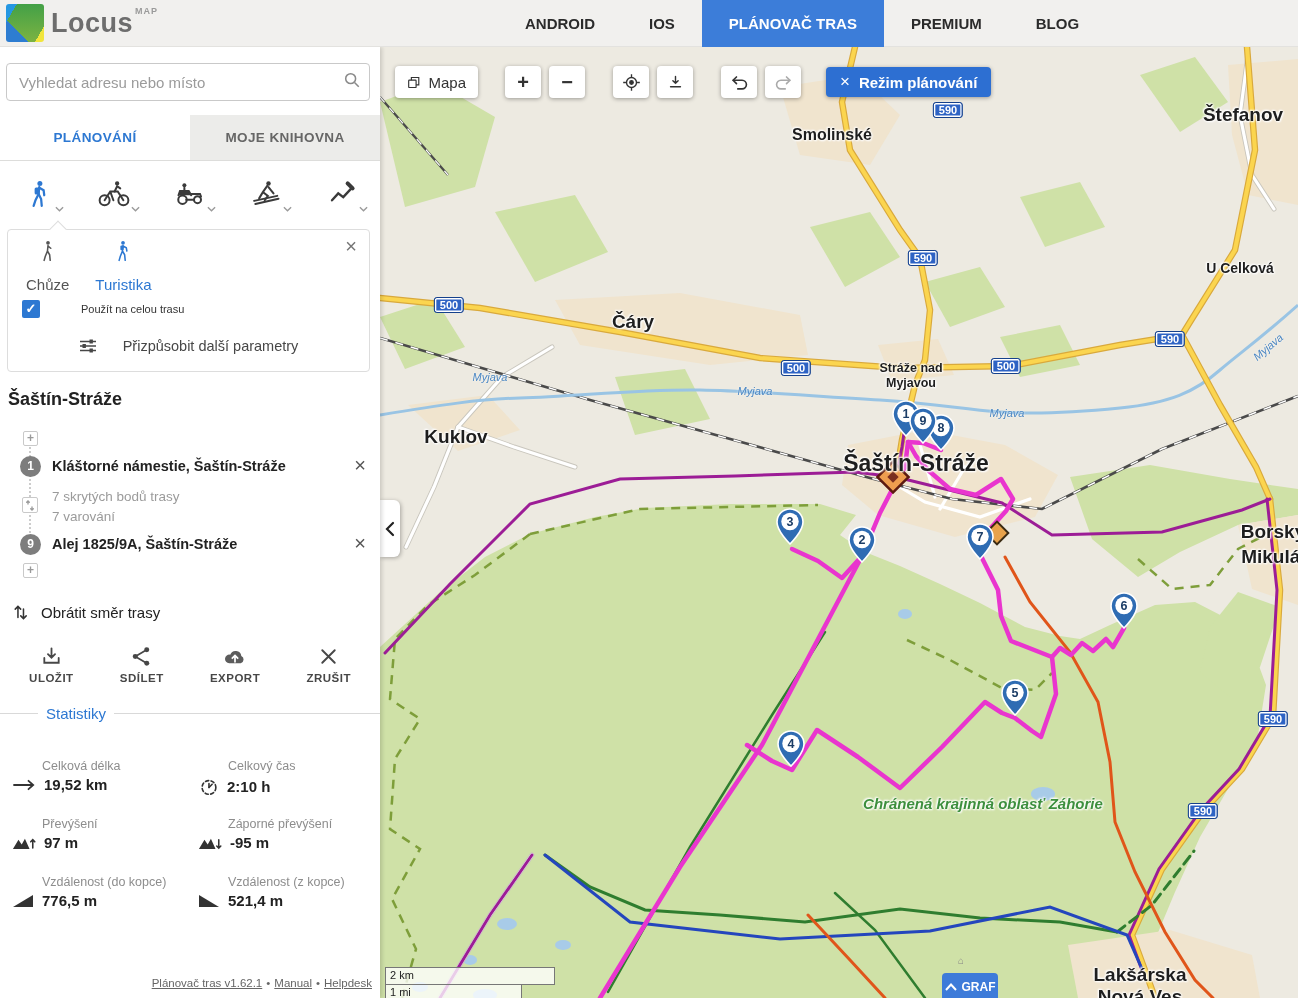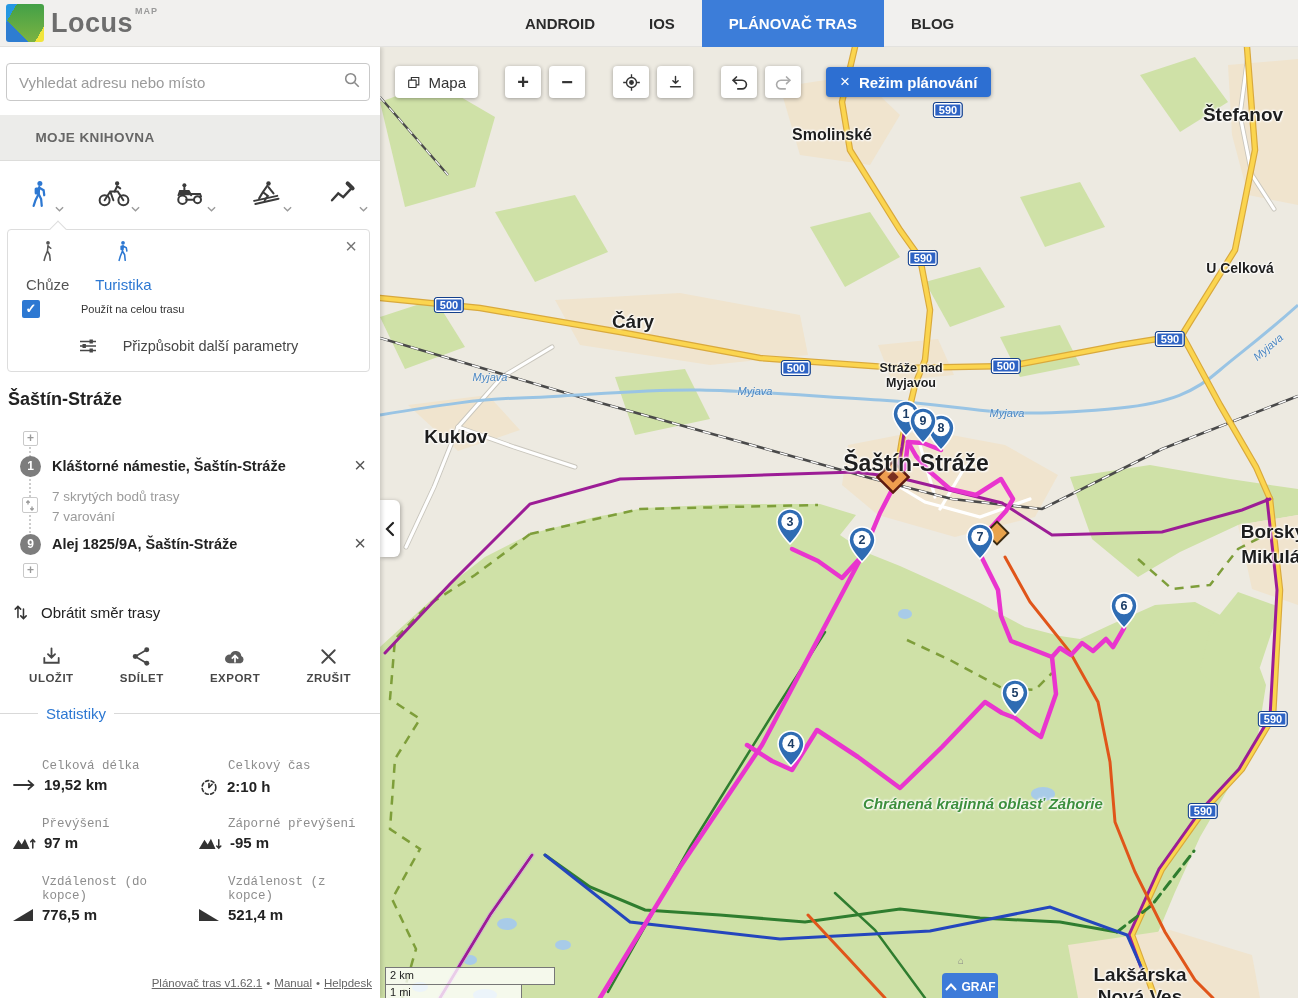--- a/index.html
+++ b/index.html
@@ -61,21 +61,21 @@
   .reverse-row { position:absolute; left:12px; top:556px; display:flex; align-items:center; gap:12px; font-size:15px; color:#222; cursor:pointer; }
 
   .actions { position:absolute; left:0; top:598px; width:380px; display:flex; justify-content:space-around; padding:0 6px; }
   .action { display:flex; flex-direction:column; align-items:center; gap:4px; color:#474747; cursor:pointer; }
   .action-label { font-size:11.5px; font-weight:700; letter-spacing:.5px; }
 
   .stats-legend { position:absolute; left:0; top:666px; width:380px; border-top:1px solid #d9d9d9; }
   .stats-title { position:absolute; left:38px; top:-9px; background:#fff; padding:0 8px; font-size:15px; color:#2D78D2; }
   .stats-grid { position:absolute; left:0; top:700px; width:380px; }
   .stat { position:absolute; width:180px; }
-  .stat-label { font-size:12.5px; color:#8d8d8d; margin-left:30px;font-family:Liberation Mono, monospace; }
+  .stat-label { font-size:12.5px; color:#8d8d8d; margin-left:30px; }
   .stat-value-row { display:flex; align-items:center; gap:8px; margin-top:3px; color:#333; }
   .stat-value { font-size:15px; font-weight:700; color:#222; }
 
   .side-footer { position:absolute; right:8px; top:930px; font-size:11.5px; color:#666; }
   .side-footer a { color:#666; text-decoration:underline; cursor:pointer; }
   .side-footer span.sep { text-decoration:none; margin:0 4px; }
 
   
   .map { position:absolute; left:380px; top:47px; width:918px; height:951px; overflow:hidden; background:#EDEAE1; }
   .map svg.base { position:absolute; left:0; top:0; }
@@ -121,37 +121,39 @@
   <header class="header">
     <div class="logo">
       <div class="logo-img"></div>
       <div class="logo-text">Locus</div>
       <div class="logo-sup">MAP</div>
     </div>
     <nav class="nav">
       <div class="nav-item">ANDROID</div>
       <div class="nav-item">IOS</div>
       <div class="nav-item active">PLÁNOVAČ TRAS</div>
+      <div class="nav-item">PREMIUM</div>
       <div class="nav-item">BLOG</div>
     </nav>
   </header>
 
   <aside class="sidebar">
 
     <div class="search-wrap">
       <input class="search-input" type="text" placeholder="Vyhledat adresu nebo místo" style="">
       <div class="search-icon">
         <svg width="18" height="18" viewBox="0 0 20 20">
             <circle cx="8.5" cy="8.5" r="5.5" fill="none" stroke="#8a8a8a" stroke-width="1.7"></circle>
             <path d="M12.8 12.8 L17.5 17.5" stroke="#8a8a8a" stroke-width="1.7"></path>
           </svg>
       </div>
     </div>
 
     <div class="tabs">
+      <div class="tab active">PLÁNOVÁNÍ</div>
       <div class="tab">MOJE KNIHOVNA</div>
     </div>
 
     <div class="activities">
       <div class="act active">
         <svg width="30" height="30" viewBox="0 0 24 24" fill="none" stroke="currentColor" stroke-width="1.8" stroke-linecap="round">
           <circle cx="13.5" cy="3.6" r="2" fill="currentColor" stroke="none"></circle>
           <path d="M13 6.5 L12.5 12 L10 17 L8.5 21.5"></path>
             <path d="M12.5 12 L14.5 16 L15 21.5"></path>
           <path d="M13 7 L16.5 9 L17 13"></path>

